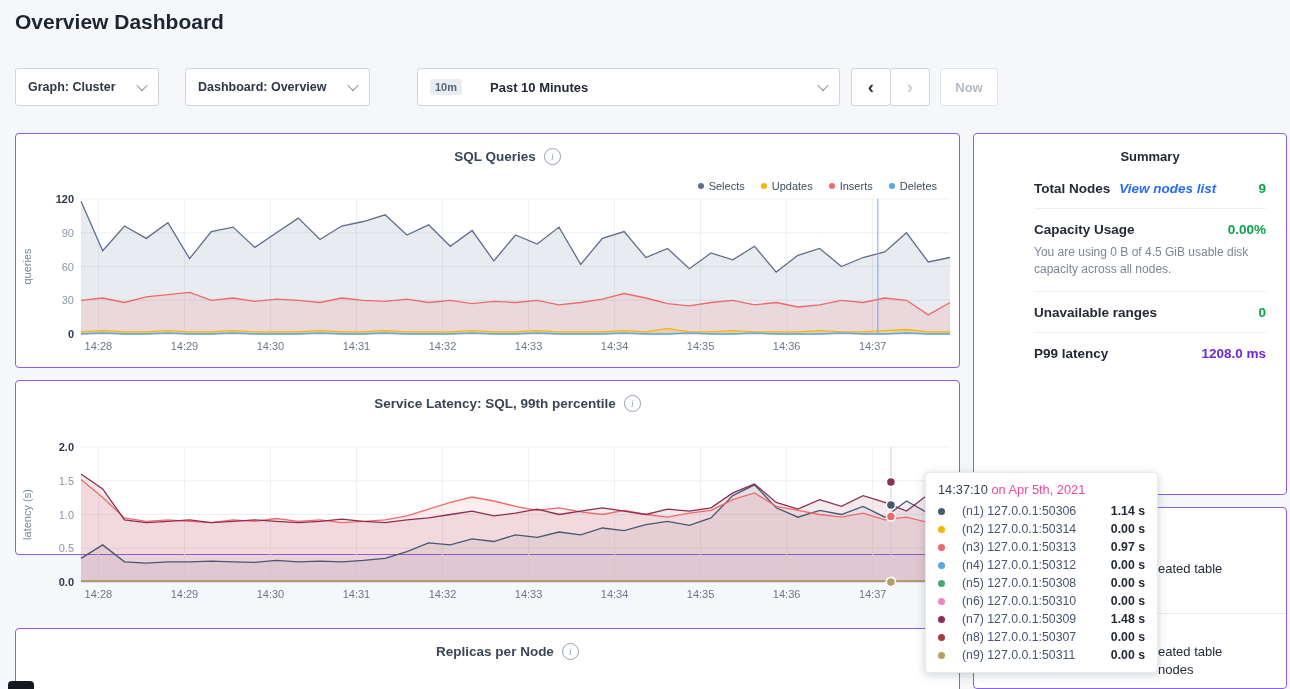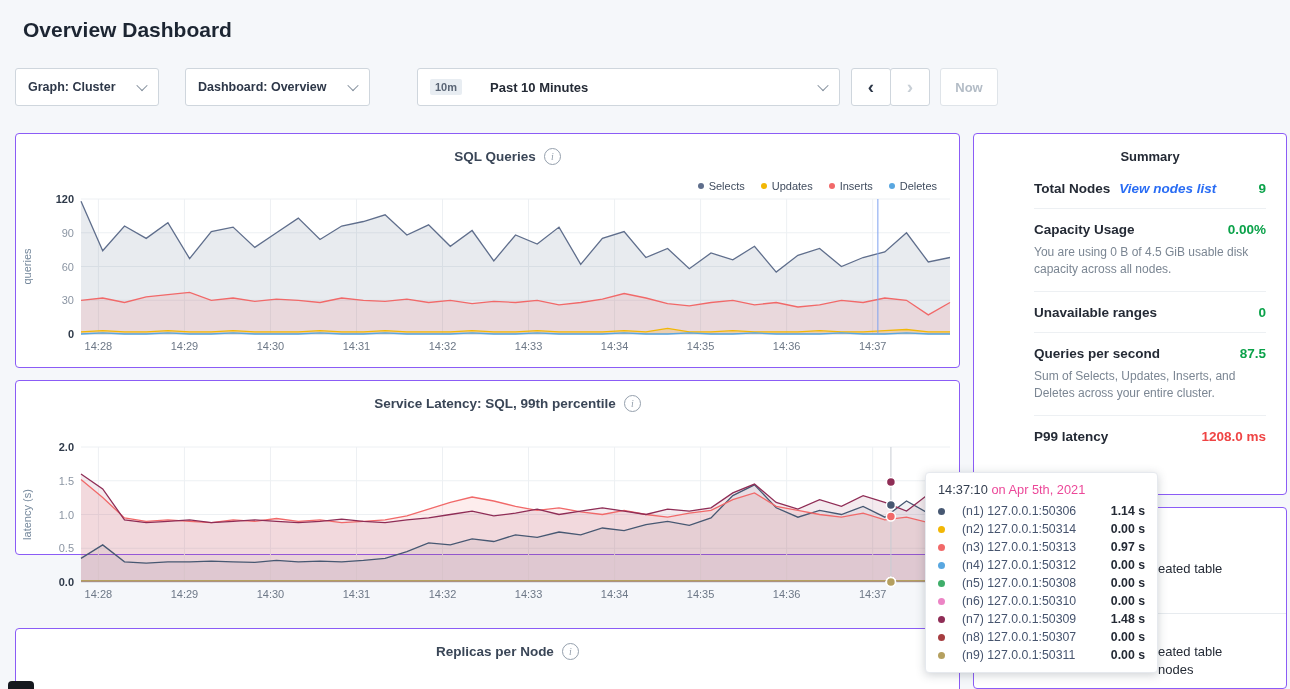--- a/index.html
+++ b/index.html
@@ -1,19 +1,19 @@
 <!DOCTYPE html>
 <html><head>
 <meta charset="utf-8">
 <title>Overview Dashboard</title>
 <style>
   html,body{margin:0;padding:0;}
   body{font-family:"Liberation Sans",sans-serif;}
   .page{position:relative;width:1290px;height:689px;background:#f5f7fa;overflow:hidden;}
-  h1{position:absolute;left:15px;top:10px;margin:8px;font-size:21px;font-weight:bold;color:#1c2532;}
+  h1{position:absolute;left:15px;top:10px;margin:0;font-size:21px;font-weight:bold;color:#1c2532;}
   
   .toolbar{position:absolute;left:15px;top:68px;height:38px;right:0;}
   .tb{position:absolute;top:0;height:38px;box-sizing:border-box;background:#fff;border:1px solid #cfd6dd;border-radius:3px;display:flex;align-items:center;font-family:inherit;font-size:12.5px;font-weight:bold;color:#2d3748;padding:0 12px;cursor:pointer;}
   .dd{gap:8px;justify-content:space-between;}
   .chev{width:7px;height:7px;border-right:1.6px solid #828e9b;border-bottom:1.6px solid #828e9b;transform:rotate(45deg) translate(-1px,-1px);display:inline-block;flex:0 0 auto;}
   .picker{gap:28px;}
   .badge{background:#e8edf2;color:#5a6575;font-size:11px;font-weight:bold;padding:2px 5px;border-radius:2px;}
   .picker .plabel{font-size:13px;color:#242a35;}
   .picker .chev{margin-left:auto;}
   .navbtn{justify-content:center;padding:0;font-size:19px;font-weight:bold;}
@@ -246,29 +246,22 @@
         <div class="desc">You are using 0 B of 4.5 GiB usable disk capacity across all nodes.</div>
       </div>
       <div class="srow">
         <div class="srow-main">
           <span class="lbl">Unavailable ranges</span>
           <span class="val" style="color: rgb(11, 162, 74);">0</span>
         </div>
       </div>
       <div class="srow">
         <div class="srow-main">
-          <span class="lbl">Queries per second</span>
-          <span class="val" style="color: rgb(11, 162, 74);">87.5</span>
-        </div>
-        <div class="desc">Sum of Selects, Updates, Inserts, and Deletes across your entire cluster.</div>
-      </div>
-      <div class="srow">
-        <div class="srow-main">
           <span class="lbl">P99 latency</span>
-          <span class="val" style="color: #ef4444;">1208.0 ms</span>
+          <span class="val" style="color: #6d28d9;">1208.0 ms</span>
         </div>
       </div>
     </div>
   </div>
 
   <div class="panel p-events">
     <div class="ev-frag ev-frag1">eated table</div>
     <div class="ev-div"></div>
     <div class="ev-frag ev-frag2">eated table</div>
     <div class="ev-frag ev-frag3">nodes</div>

